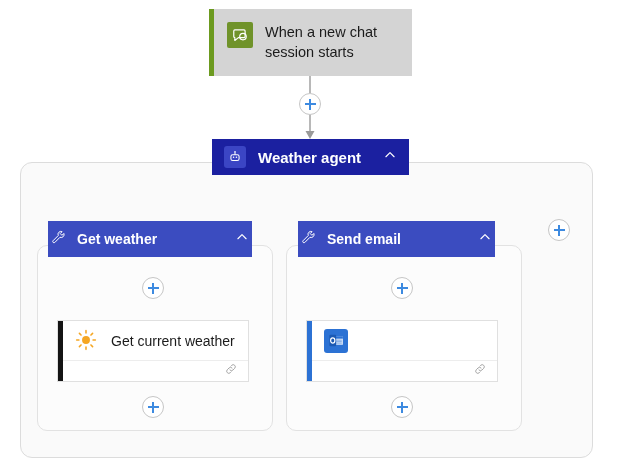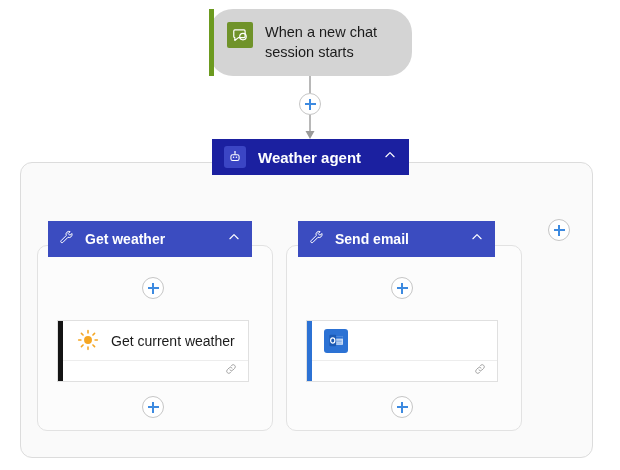--- a/index.html
+++ b/index.html
@@ -35,21 +35,20 @@
   .node { position: absolute; box-sizing: border-box; }
 
   
   .trigger {
     left: 209px; top: 9px;
     width: 203px; height: 67px;
     background: #d4d4d4;
     display: flex;
     align-items: flex-start;
     box-shadow: 0 0 0 0 transparent;
-    border-radius: 24px;
   }
   .trigger-bar {
     width: 5px;
     align-self: stretch;
     background: #6c9a1f;
     flex: 0 0 auto;
   }
   .trigger-body {
     display: flex;
     align-items: flex-start;
@@ -116,21 +115,21 @@
   }
   .group-left  { left: 37px;  top: 245px; width: 236px; height: 186px; }
   .group-right { left: 286px; top: 245px; width: 236px; height: 186px; }
 
   
   .tool-node {
     height: 36px;
     background: #3b4cc0;
     display: flex;
     align-items: center;
-    padding: 0 11px;
+    padding: 0 3px;
     gap: 11px;
     box-sizing: border-box;
   }
   .tool-left  { left: 48px;  top: 221px; width: 204px; }
   .tool-right { left: 298px; top: 221px; width: 197px; }
   .tool-label {
     color: #ffffff;
     font-size: 14px;
     font-weight: bold;
     flex: 1 1 auto;
@@ -144,21 +143,20 @@
     box-sizing: border-box;
     display: flex;
   }
   .card-left  { left: 57px;  top: 320px; width: 192px; height: 62px; }
   .card-right { left: 306px; top: 320px; width: 192px; height: 62px; }
   .card-bar { width: 5px; flex: 0 0 auto; align-self: stretch; }
   .card-inner {
     flex: 1 1 auto;
     display: flex;
     flex-direction: column;
-    text-align: right;
   }
   .card-main {
     flex: 1 1 auto;
     display: flex;
     align-items: center;
     gap: 12px;
     padding: 0 12px;
     border-bottom: 1px solid #ededed;
   }
   .card-title {

